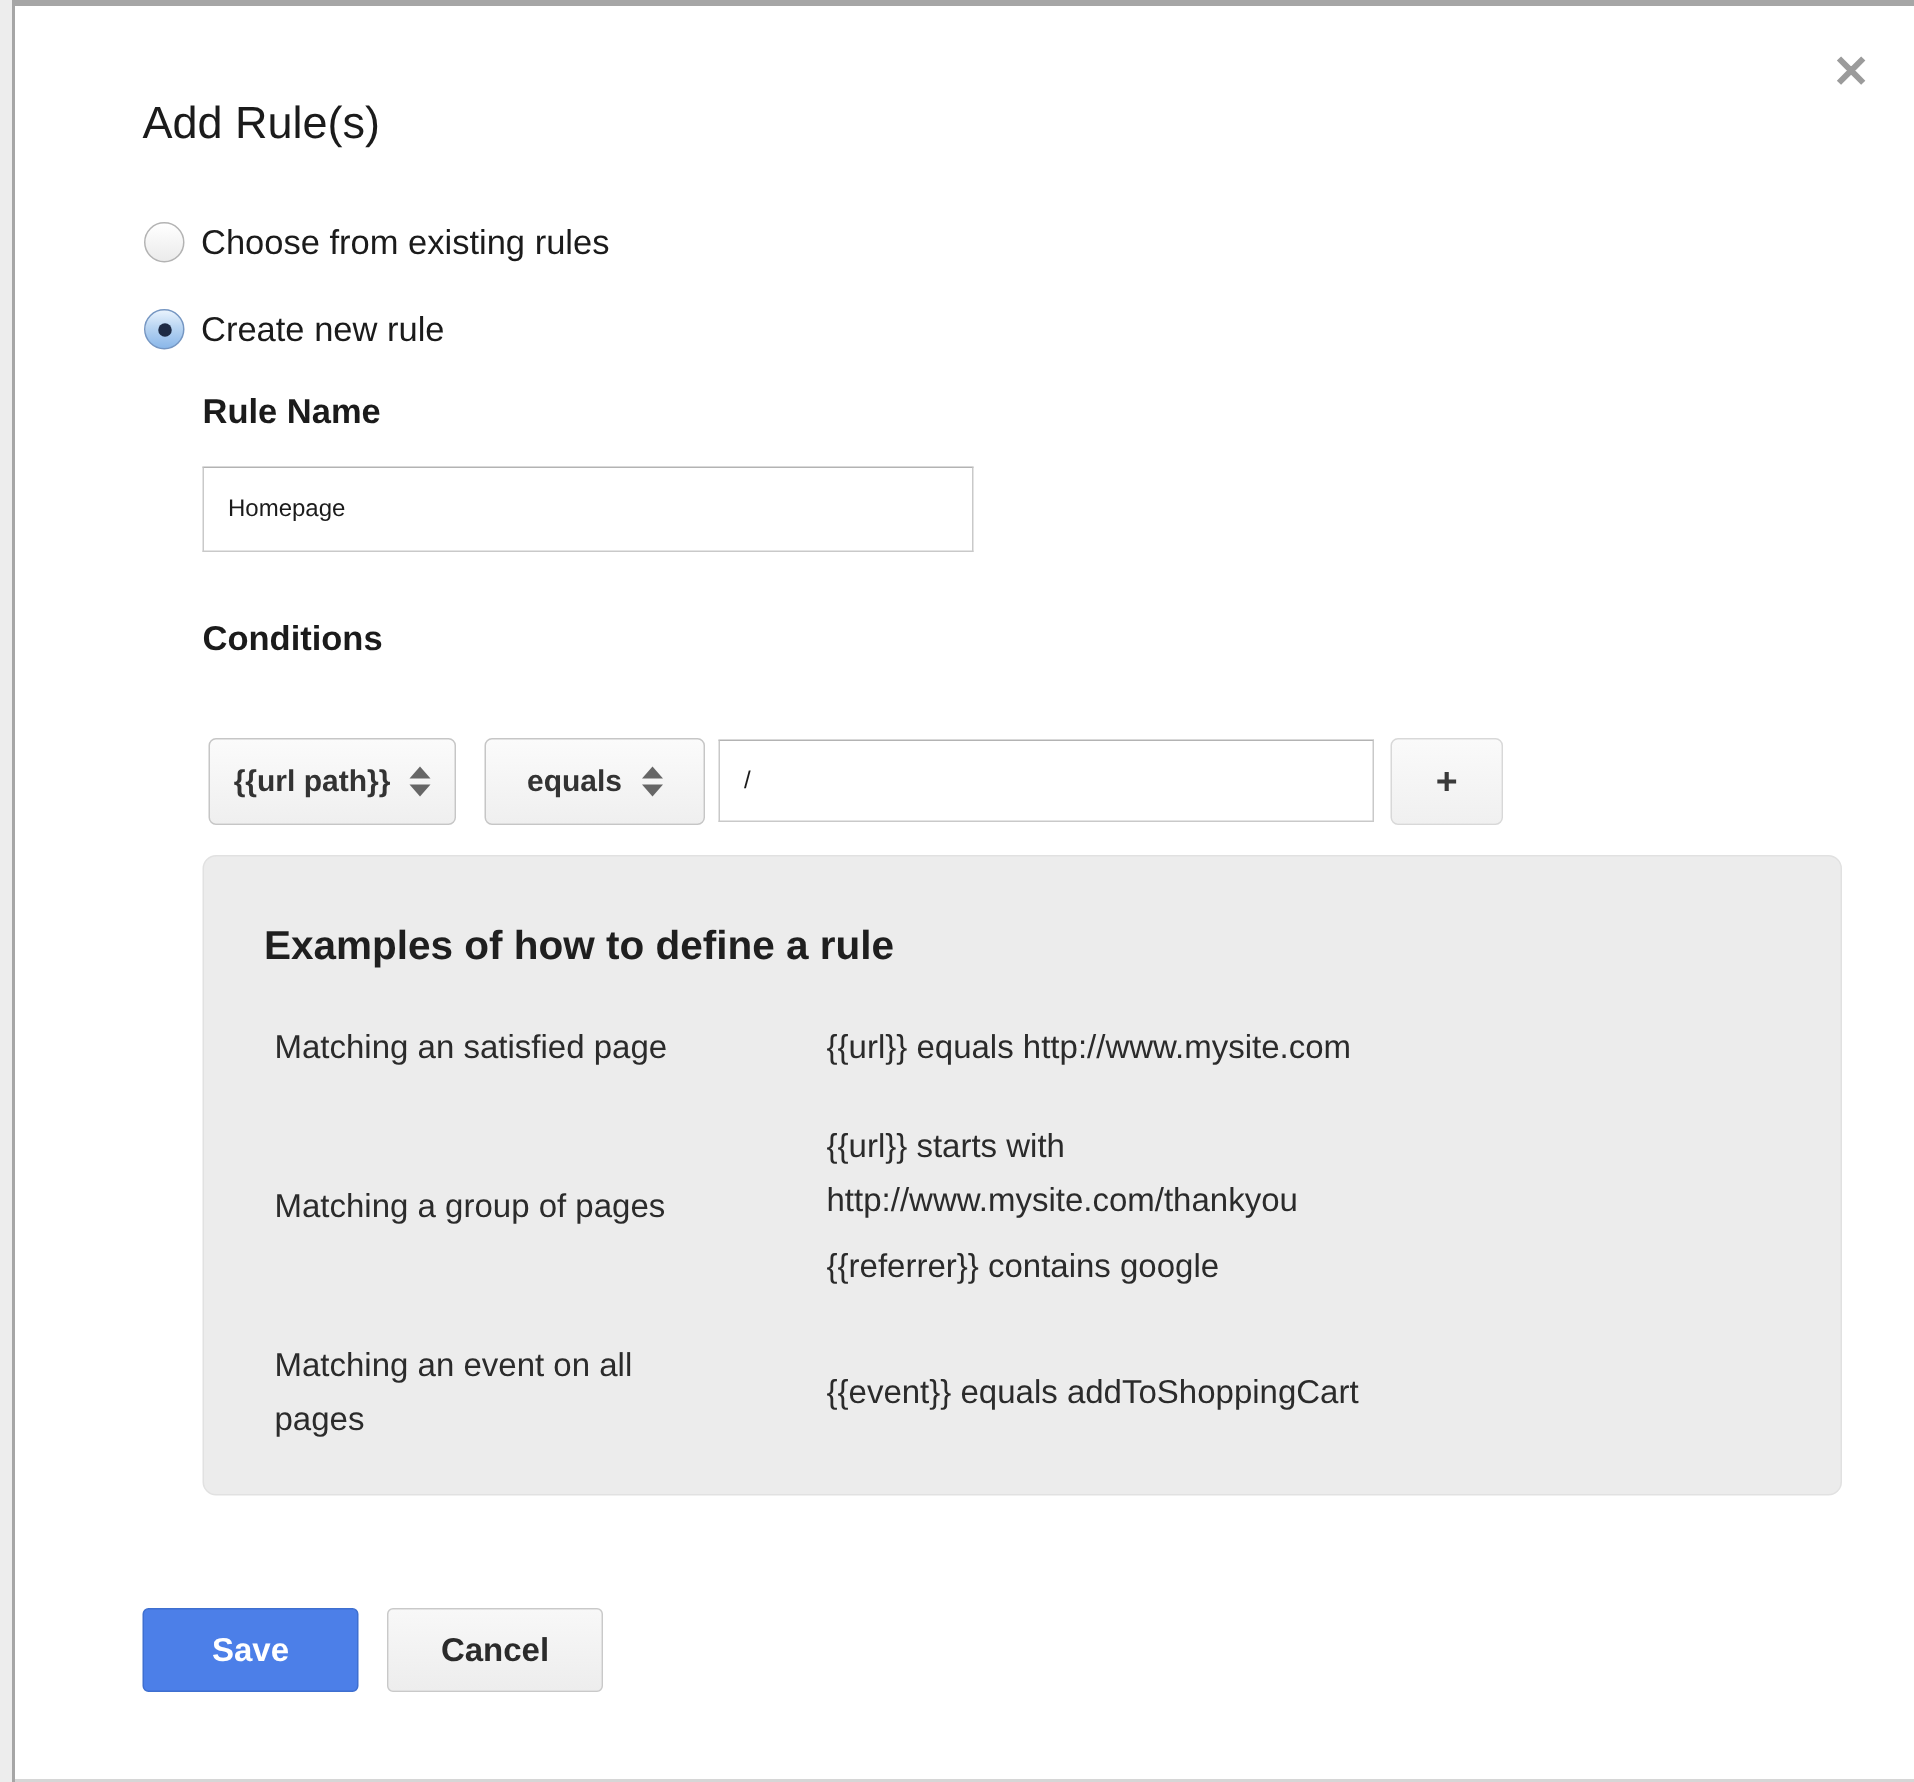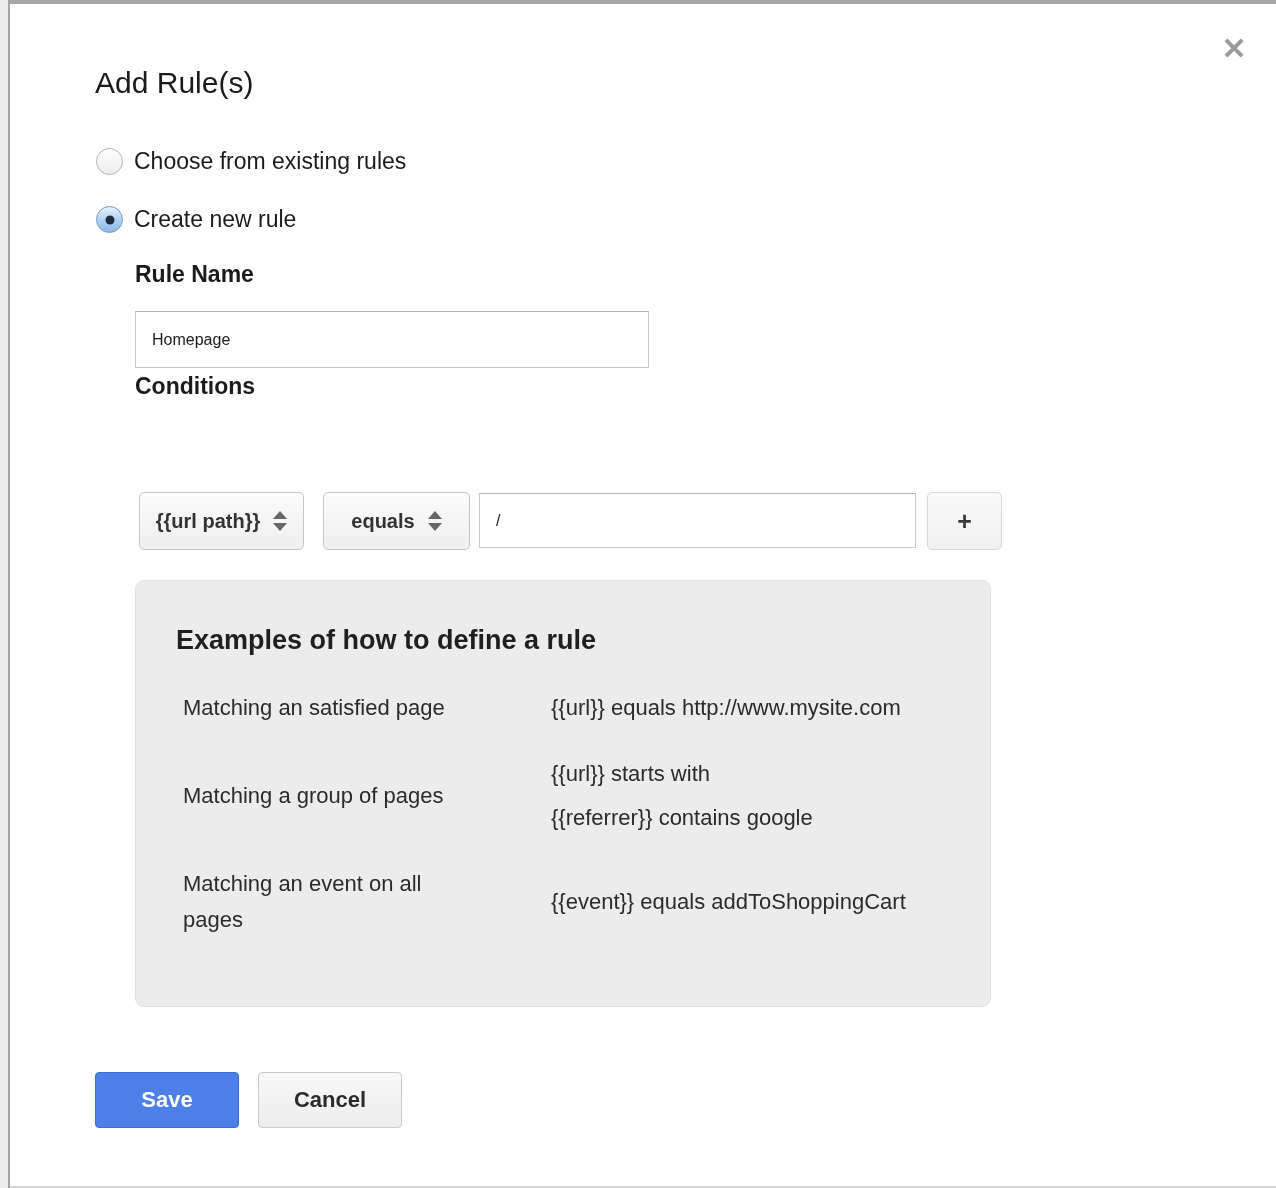--- a/index.html
+++ b/index.html
@@ -28,21 +28,21 @@
            background:linear-gradient(180deg,#ffffff 0%,#ebebeb 100%); position:relative;
            flex:0 0 auto; }
   .radio.selected { border:1px solid #7596c2;
            background:linear-gradient(180deg,#e9f3fd 0%,#b9d5f2 45%,#8ab7e9 100%); }
   .radio.selected::after { content:''; position:absolute; left:50%; top:50%;
            width:9px; height:9px; border-radius:50%; background:#1e2b45;
            transform:translate(-50%,-50%); }
 
   .field-label { position:absolute; left:135px; font-size:23px; font-weight:bold; color:#1b1b1b; }
   .lbl-rule-name  { top:261px; }
-  .lbl-conditions { top:373px; }
+  .lbl-conditions { top:412px; }
 
   .text-input { border:1px solid #c9c9c9; border-top-color:#b3b3b3; background:#fff;
                 font-size:16px; color:#1b1b1b; padding:0 16px; font-family:inherit; }
   .rule-name-input { position:absolute; left:135px; top:311px; width:514px; height:57px; }
 
   .cond-desc { position:absolute; left:135px; top:444px; font-size:22px; color:#2b2b2b; }
 
   .dropdown { position:absolute; top:492px; height:58px; display:flex; align-items:center;
               justify-content:center; gap:13px; cursor:pointer;
               background:linear-gradient(180deg,#fbfbfb 0%,#efefef 100%);
@@ -56,23 +56,23 @@
   .spinner .down { width:0; height:0; border-left:7px solid transparent;
                    border-right:7px solid transparent; border-top:8px solid #666; }
 
   .cond-input { position:absolute; left:479px; top:493px; width:437px; height:55px; }
 
   .add-btn { position:absolute; left:927px; top:492px; width:75px; height:58px;
              background:linear-gradient(180deg,#fafafa 0%,#f0f0f0 100%);
              border:1px solid #d8d8d8; border-radius:5px; cursor:pointer;
              font-family:inherit; font-size:25px; font-weight:bold; color:#3a3a3a; }
 
-  .examples { position:absolute; left:135px; top:570px; width:856px; height:427px;
+  .examples { position:absolute; left:135px; top:570px; width:1093px; height:427px;
               background:#ececec; border:1px solid #e1e1e1; border-radius:9px;
-              padding:44px 40px 0 47px;margin-top:10px; }
+              padding:44px 40px 0 47px; }
   .examples h2 { font-size:27px; font-weight:bold; color:#1f1f1f; margin:0 0 34px -7px; }
   .ex-row { display:grid; grid-template-columns:368px auto; align-items:center;
             margin-bottom:30px; font-size:22px; color:#2b2b2b; line-height:36px; }
   .ex-row p { margin:0; max-width:460px; }
   .ex-row p + p { margin-top:8px; }
   .ex-label.narrow { max-width:272px; }
   .line { display:block; }
 
   .btn { position:absolute; top:1072px; width:144px; height:56px; border-radius:4px;
          font-family:inherit; font-size:22px; font-weight:bold; cursor:pointer; }
@@ -140,20 +140,21 @@
       <div class="ex-value">
         <p>{{url}} equals http://www.mysite.com</p>
       </div>
     </div>
 
     <div class="ex-row">
       <div class="ex-label">Matching a group of pages</div>
       <div class="ex-value">
         <p>
           <span class="line">{{url}} starts with</span>
+          <span class="line">http://www.mysite.com/thankyou</span>
         </p>
         <p>{{referrer}} contains google</p>
       </div>
     </div>
 
     <div class="ex-row">
       <div class="ex-label narrow">Matching an event on all pages</div>
       <div class="ex-value">
         <p>{{event}} equals addToShoppingCart</p>
       </div>

